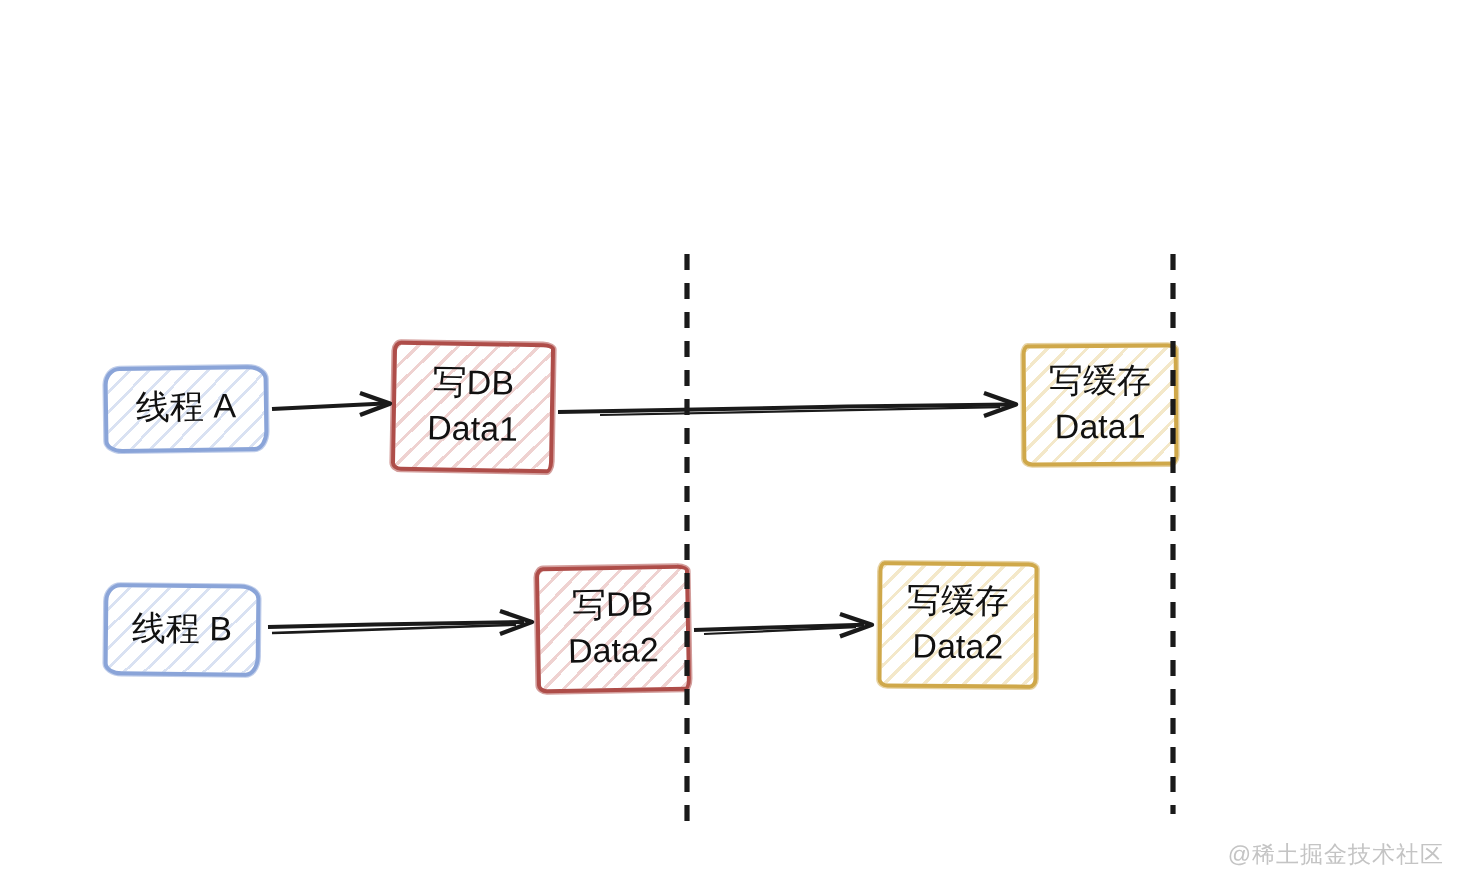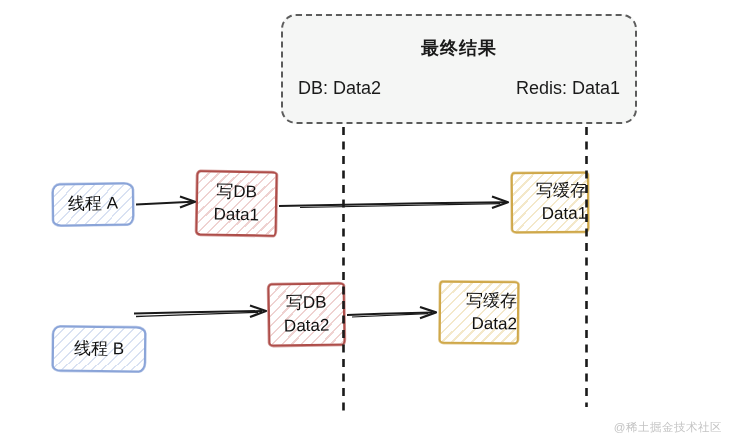--- a/index.html
+++ b/index.html
@@ -66,51 +66,43 @@
     border:2.5px solid #ae4d49;
     border-radius:4px 6px 3px 5px / 5px 3px 6px 4px;
     background-image:repeating-linear-gradient(135deg,rgba(202,106,102,.30) 0 1.6px,transparent 1.6px 7px);
     box-shadow:0 0 0 .8px rgba(174,77,73,.55);
   }
   .node-yellow{
     border:2.5px solid #cfa84a;
     border-radius:3px 5px 4px 5px / 5px 3px 5px 4px;
     background-image:repeating-linear-gradient(135deg,rgba(223,190,102,.35) 0 1.6px,transparent 1.6px 7px);
     box-shadow:0 0 0 .7px rgba(207,168,74,.5);
-    align-items:flex-end;
   }
   #thread-a{left:52px;top:183px;width:82px;height:43px;transform:rotate(-.8deg);}
-  #thread-b{left:52px;top:292px;width:94px;height:46px;transform:rotate(.6deg);margin-top:34px;}
+  #thread-b{left:52px;top:292px;width:78px;height:46px;transform:rotate(.6deg);}
   #db-write-a{left:196px;top:171px;width:81px;height:65px;transform:rotate(1deg);}
   #db-write-b{left:268px;top:283px;width:77px;height:63px;transform:rotate(-1deg);}
   #cache-write-a{left:511px;top:172px;width:78px;height:61px;transform:rotate(-.4deg);}
   #cache-write-b{left:439px;top:281px;width:80px;height:63px;transform:rotate(.5deg);}
 
   
   .watermark{
     position:absolute;
     right:10px;bottom:2px;
     font-size:11.5px;
     color:#c4c4c4;
     letter-spacing:.5px;
     z-index:4;
   }
 </style>
 </head>
 <body>
 
 <div class="stage">
 
-  <div class="result-box">
-    <div class="result-title">最终结果</div>
-    <div class="result-row">
-      <span>DB: Data2</span>
-      <span>Redis: Data1</span>
-    </div>
-  </div>
 
   <svg class="wires" width="732" height="437" viewBox="0 0 732 437">
 
     <path d="M343.5 127 L343.5 417" stroke="#1a1a1a" stroke-width="2.6" stroke-dasharray="8 6.5" fill="none"></path>
     <path d="M586.5 127 L586.5 407" stroke="#1a1a1a" stroke-width="2.6" stroke-dasharray="8 6.5" fill="none"></path>
 
     <g>
       <path d="M136 204.5 C156 203.5 174 202.5 192 201.8" stroke="#1a1a1a" stroke-width="2" fill="none"></path>
       <path d="M180 196.5 L195 201.8 L180 207.5" stroke="#1a1a1a" stroke-width="2.2" fill="none" stroke-linejoin="round"></path>
     </g>

